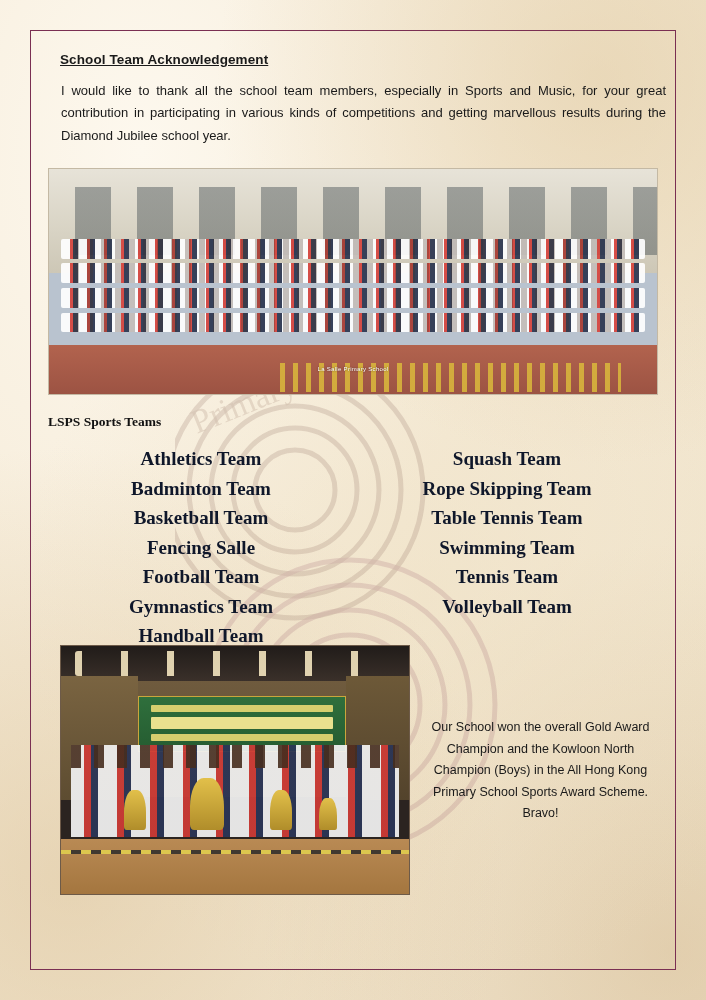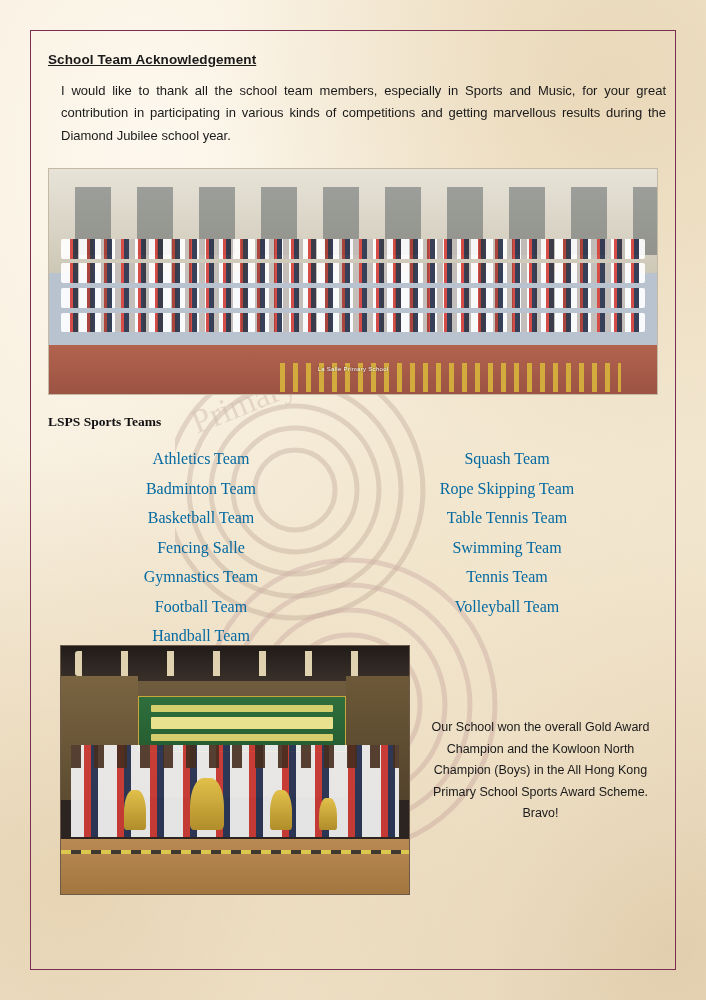--- a/index.html
+++ b/index.html
@@ -45,21 +45,21 @@
     width: 612px;
     height: 900px;
   }
 
   .section-title {
     font-size: 13.5px;
     font-weight: bold;
     color: #1a1a1a;
     text-decoration: underline;
     letter-spacing: .1px;
-    margin: 0 0 8px 0;
+    margin: 0 0 8px 12px;
   }
 
   .intro {
     font-size: 13px;
     color: #1a1a1a;
     line-height: 1.72;
     margin: 13px;
     width: 605px;
     text-align: justify;
   }
@@ -178,23 +178,23 @@
     top: 392px;
     width: 612px;
     display: flex;
   }
   .teams-col {
     width: 50%;
     text-align: center;
   }
   .team-item {
     font-family: "Liberation Serif", serif;
-    font-weight: normal;
-    font-size: 16px;
-    color: #0369a1;
+    font-weight: bold;
+    font-size: 19px;
+    color: #0f172a;
     line-height: 29.5px;
   }
 
   
   .award-photo {
     position: absolute;
     left: 12px;
     top: 593px;
     width: 350px;
     height: 250px;
@@ -348,22 +348,22 @@
   </div>
 
   <div class="teams-title">LSPS Sports Teams</div>
 
   <div class="teams-cols">
     <div class="teams-col">
       <div class="team-item">Athletics Team</div>
       <div class="team-item">Badminton Team</div>
       <div class="team-item">Basketball Team</div>
       <div class="team-item">Fencing Salle</div>
+      <div class="team-item">Football Team</div>
       <div class="team-item">Gymnastics Team</div>
-      <div class="team-item">Football Team</div>
       <div class="team-item">Handball Team</div>
     </div>
     <div class="teams-col">
       <div class="team-item">Squash Team</div>
       <div class="team-item">Rope Skipping Team</div>
       <div class="team-item">Table Tennis Team</div>
       <div class="team-item">Swimming Team</div>
       <div class="team-item">Tennis Team</div>
       <div class="team-item">Volleyball Team</div>
     </div>

